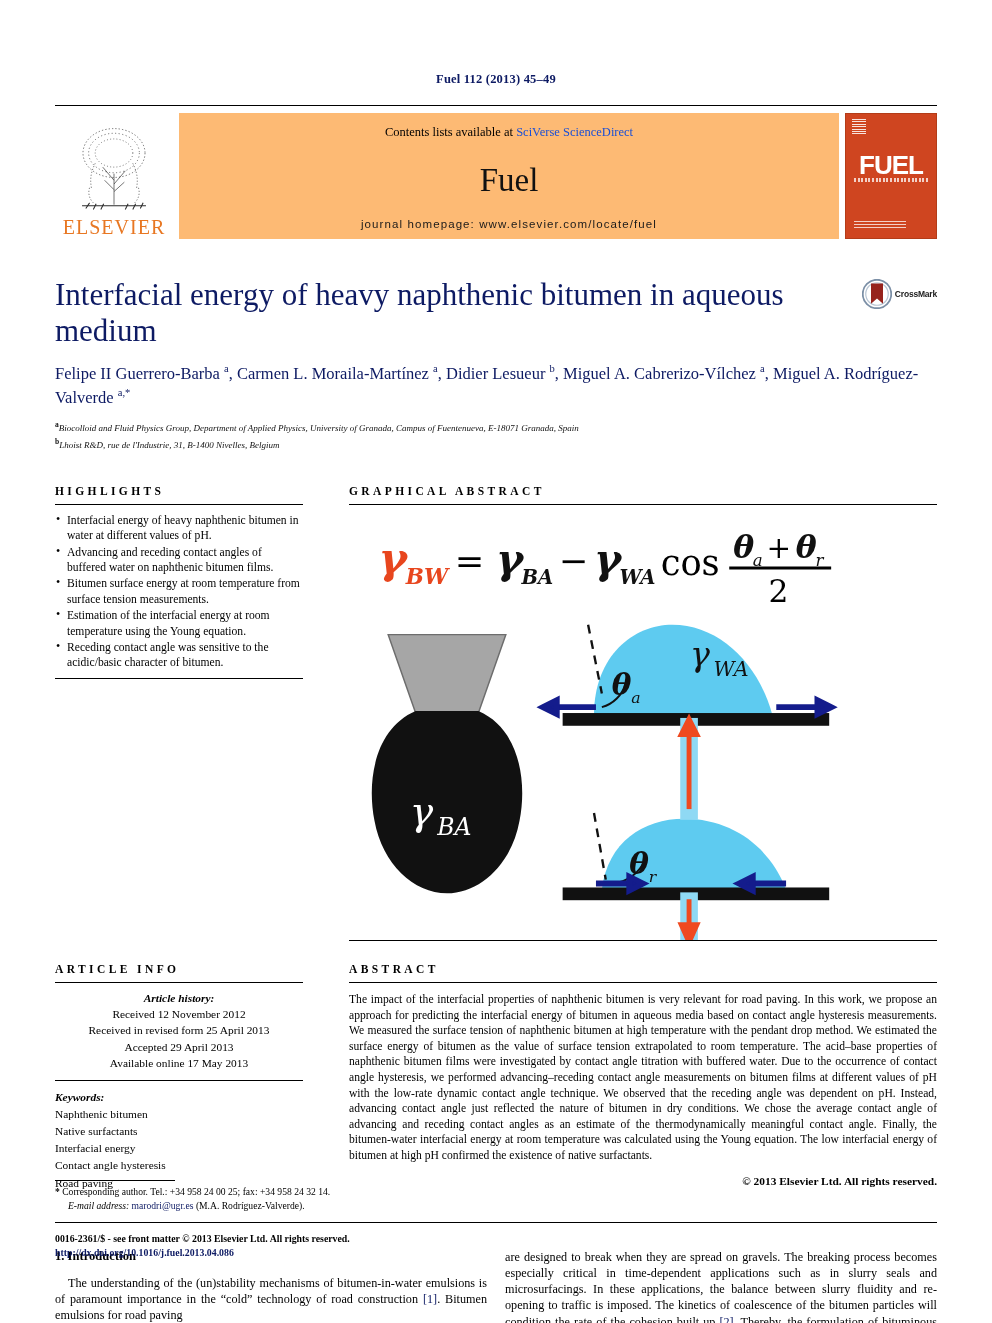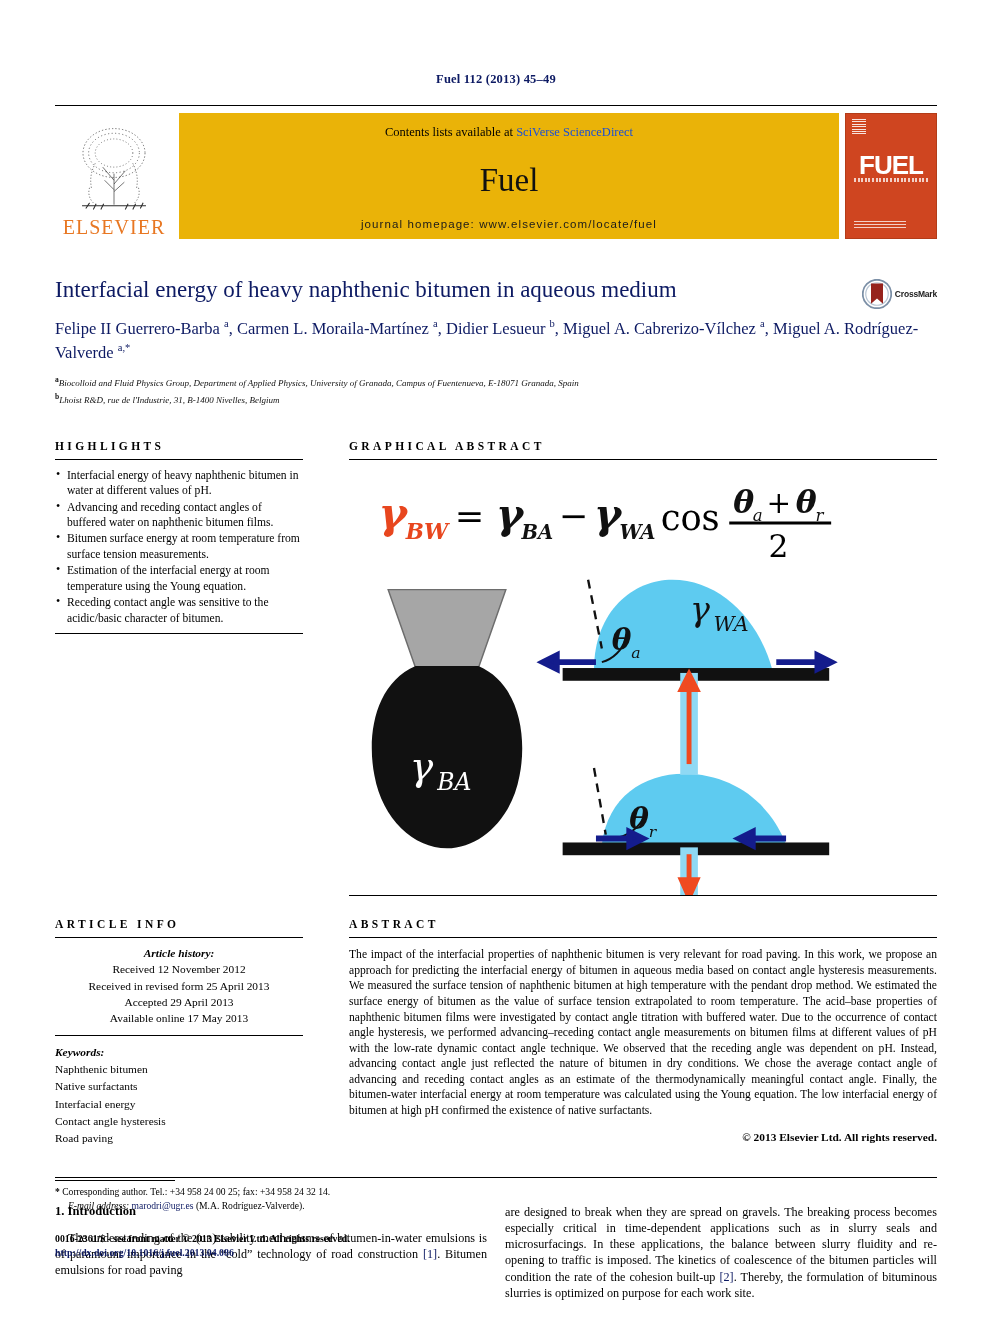--- a/index.html
+++ b/index.html
@@ -44,21 +44,21 @@
     font-family:"Liberation Serif", serif;
     color:#e87722;
     font-size:20px;
     letter-spacing:1px;
     font-weight:400;
     line-height:1;
     margin-top:1px;
   }
   .masthead-center {
     flex:1 1 auto;
-    background:#eab308;
+    background:#fdba74;
     display:flex; flex-direction:column;
     align-items:center; justify-content:space-between;
     padding:12px 10px 9px 10px;
     min-height:126px;
   }
   .contents-line { font-size:12.5px; color:#000; }
   .contents-line .sd-link { color:#1a4fd6; }
   .journal-name {
     font-size:33px; line-height:1;
     font-family:"Liberation Serif", serif;
@@ -93,21 +93,21 @@
   }
   .cover-foot {
     position:absolute; bottom:9px; left:8px; right:30px; height:8px;
     background:repeating-linear-gradient(#fff 0 1px,#cf4520 1px 3px);
     opacity:.75;
   }
 
   
   .title-block { margin:38px 55px 0 55px; position:relative; }
   .art-title {
-    font-size:23px;
+    font-size:31px;
     font-weight:400;
     color:#0d1a63;
     line-height:1.15;
     margin:0;
     padding-right:100px;
     font-family:"Liberation Serif", serif;
   }
   .crossmark {
     position:absolute; right:0; top:2px;
     display:flex; align-items:center; gap:3px;

